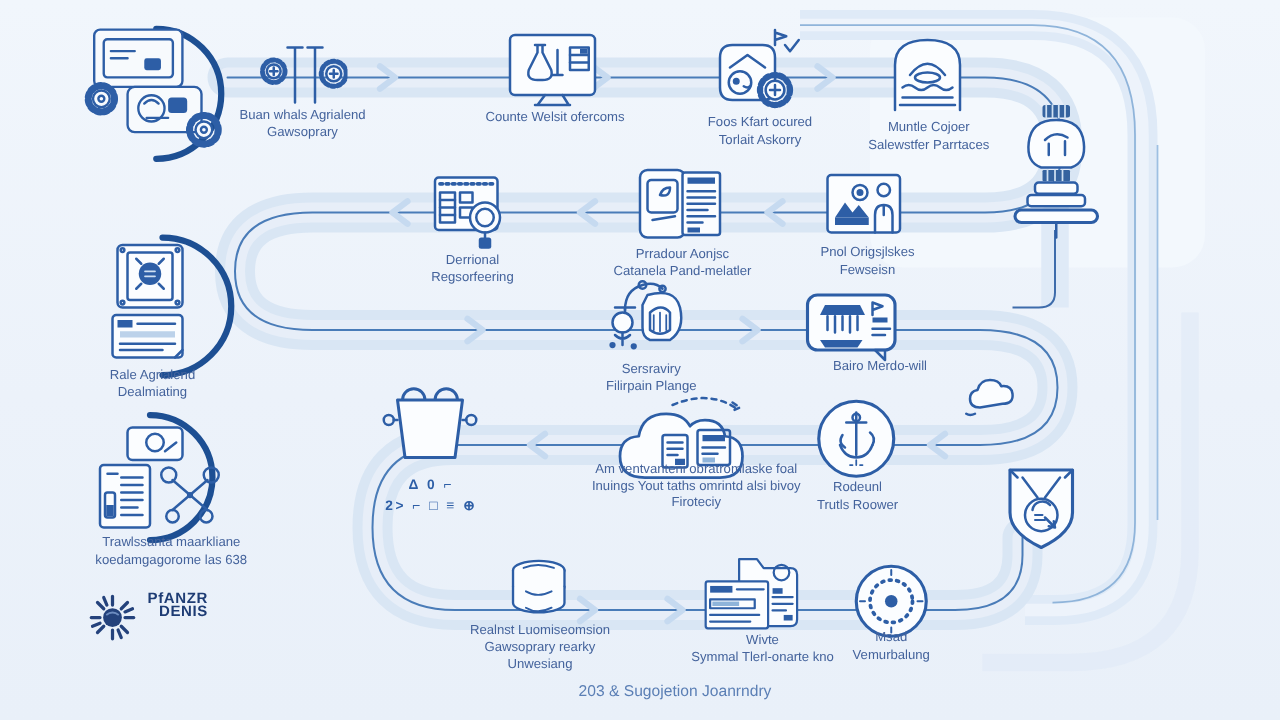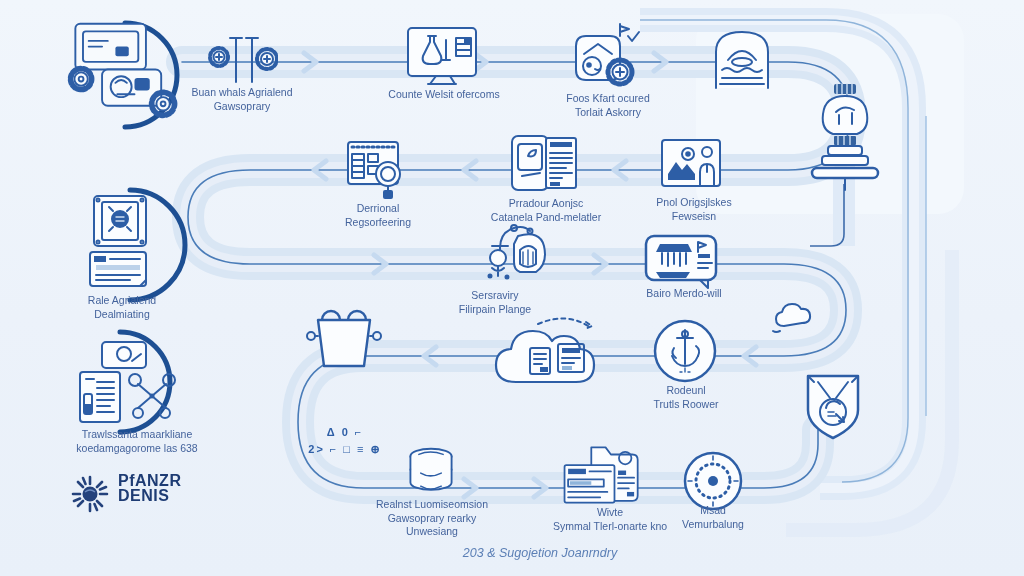--- a/index.html
+++ b/index.html
@@ -16,29 +16,29 @@
   .ic{fill:none;stroke:#2d5ea6;stroke-width:2;stroke-linecap:round;stroke-linejoin:round;}
   .label{
     position:absolute;z-index:3;transform:translateX(-50%);
     text-align:center;white-space:pre-line;
     font-size:10.5px;line-height:1.3;font-weight:500;color:#44639c;
     width:max-content;max-width:240px;
   }
   .glyphs{
     position:absolute;z-index:3;transform:translateX(-50%);
     text-align:center;white-space:pre-line;color:#2d5ea6;
-    font-size:11px;line-height:1.5;letter-spacing:2px;font-weight:600;margin-top:44px;
+    font-size:11px;line-height:1.5;letter-spacing:2px;font-weight:600;
   }
   .logo-text{
     position:absolute;z-index:3;color:#1e3c74;font-weight:800;
-    font-size:16px;line-height:0.95;letter-spacing:0.5px;white-space:pre-line;
+    font-size:12px;line-height:0.95;letter-spacing:0.5px;white-space:pre-line;text-align:right;
   }
   .caption{
     position:absolute;z-index:3;transform:translateX(-50%);
-    font-size:12.5px;color:#5b7fb5;font-weight:500;font-style:italic;
+    font-size:12.5px;color:#5b7fb5;font-weight:500;
   }
 </style>
 </head>
 <body>
 
 <div id="stage">
 
   <svg class="pipes" width="1024" height="576" viewBox="0 0 1024 576">
     <rect x="696" y="14" width="268" height="200" rx="26" fill="#f3f8fd"></rect>
 
@@ -143,20 +143,22 @@
 
   <div class="node icon" style="left:710px;top:26px">
     <svg width="64" height="68" viewBox="0 0 64 68" class="ic">
       <path d="M6 62 V26 Q6 6 32 6 Q58 6 58 26 V62" fill="#fbfdff"></path>
       <path d="M18 34 q14 -18 28 0"></path>
       <ellipse cx="32" cy="36" rx="10" ry="4"></ellipse>
       <path d="M12 44 q5 -4 10 0 q5 4 10 0 q5 -4 10 0 q5 4 10 0"></path>
       <path d="M12 52 h40 M10 58 h44"></path>
     </svg>
   </div>
+  <div class="label" style="left:743px;top:96px">Muntle Cojoer
+Salewstfer Parrtaces</div>
 
   <div class="node icon" style="left:808px;top:80px">
     <svg width="74" height="112" viewBox="0 0 74 112" class="ic">
       <rect x="26" y="4" width="22" height="10" rx="2" fill="#35639f" stroke="none"></rect>
       <path d="M29 4 v10 M34 4 v10 M39 4 v10 M44 4 v10" stroke="#cfe0f2" stroke-width="1.4"></path>
       <path d="M37 16 q20 0 22 18 q2 16 -10 20 h-24 q-12 -4 -10 -20 q2 -18 22 -18 z" fill="#fbfdff"></path>
       <path d="M28 32 q8 -8 18 -2 M31 44 v-9 M44 44 v-11"></path>
       <rect x="26" y="56" width="22" height="9" rx="1" fill="#35639f" stroke="none"></rect>
       <path d="M30 56 v9 M36 56 v9 M42 56 v9" stroke="#cfe0f2" stroke-width="1.4"></path>
       <rect x="20" y="66" width="34" height="9" rx="3" fill="#fbfdff"></rect>
@@ -241,36 +243,36 @@
       <path d="M12 26 h16 M20 26 v8"></path>
       <circle cx="18" cy="38" r="8" fill="#fbfdff"></circle>
       <path d="M12 48 q6 6 12 0 M18 46 v10"></path>
       <circle cx="10" cy="56" r="1.5" fill="#2d5ea6"></circle>
         <circle cx="27" cy="57" r="1.5" fill="#2d5ea6"></circle>
       <path d="M38 16 q22 -6 26 10 q4 18 -8 26 h-16 q-6 -2 -6 -10 v-18 z" fill="#fbfdff"></path>
       <path d="M40 30 q9 -8 16 0 v14 q-8 6 -16 0 z"></path>
       <path d="M43 32 v12 M48 30 v15 M53 32 v12" stroke-width="1.4"></path>
     </svg>
   </div>
-  <div class="label" style="left:495px;top:289px">Sersraviry
+  <div class="label" style="left:521px;top:289px">Sersraviry
 Filirpain Plange</div>
 
   <div class="node icon" style="left:642px;top:230px">
     <svg width="82" height="62" viewBox="0 0 82 62" class="ic">
       <rect x="4" y="6" width="70" height="44" rx="8" fill="#fbfdff" stroke-width="2.5"></rect>
       <path d="M18 14 h28 l4 8 h-36 z" fill="#2d5ea6" stroke="none"></path>
       <path d="M20 23 v11 M26 23 v13 M32 23 v11 M38 23 v13 M44 23 v11"></path>
       <path d="M14 42 h34 l-4 6 h-26 z" fill="#2d5ea6" stroke="none"></path>
       <path d="M56 12 v10 M56 12 l8 3 -8 3"></path>
       <rect x="56" y="24" width="12" height="4" fill="#2d5ea6" stroke="none"></rect>
       <path d="M56 33 h14 M56 38 h10"></path>
       <path d="M58 50 l8 8 v-8 z"></path>
     </svg>
   </div>
-  <div class="label" style="left:684px;top:287px">Bairo Merdo-will</div>
+  <div class="label" style="left:704px;top:287px">Bairo Merdo-will</div>
 
   <div class="node icon" style="left:296px;top:294px">
     <svg width="96" height="92" viewBox="0 0 96 92" class="ic">
       <path d="M26 26 a9 9 0 0 1 18 0 M52 26 a9 9 0 0 1 18 0" stroke-width="2.4"></path>
       <path d="M22 26 h52 l-6 46 h-40 z" fill="#fbfdff" stroke-width="2.4"></path>
       <circle cx="15" cy="42" r="4"></circle>
         <path d="M19 42 h3"></path>
       <circle cx="81" cy="42" r="4"></circle>
         <path d="M74 42 h3"></path>
     </svg>
@@ -284,20 +286,23 @@
       <path d="M38 76 q-20 0 -20 -17 q0 -15 15 -16 q3 -18 22 -18 q14 0 19 10 q4 -5 12 -5 q14 0 16 13 q14 1 14 16 q0 17 -18 17 z" fill="#fbfdff" stroke-width="2.2"></path>
       <rect x="52" y="42" width="20" height="26" rx="2"></rect>
       <path d="M56 48 h12 M56 53 h12 M56 58 h8"></path>
       <rect x="62" y="61" width="8" height="5" fill="#2d5ea6" stroke="none"></rect>
       <rect x="80" y="38" width="26" height="28" rx="2"></rect>
       <rect x="84" y="42" width="18" height="5" fill="#2d5ea6" stroke="none"></rect>
       <path d="M84 52 h18 M84 57 h12"></path>
       <rect x="84" y="60" width="10" height="4" fill="#8fb4da" stroke="none"></rect>
     </svg>
   </div>
+  <div class="label" style="left:557px;top:369px">Am ventvanteni obratromlaske foal
+Inuings Yout taths omrintd alsi bivoy
+Firoteciy</div>
 
   <div class="node icon" style="left:770px;top:298px">
     <svg width="48" height="38" viewBox="0 0 48 38" class="ic">
       <path d="M14 28 q-8 0 -8 -7 q0 -6 6 -7 q2 -8 10 -8 q7 0 9 5 q8 -1 9 6 q1 8 -8 8 z" fill="#fbfdff"></path>
       <path d="M10 33 q-4 2 -7 0"></path>
     </svg>
   </div>
 
   <div class="node icon" style="left:652px;top:318px">
     <svg width="66" height="66" viewBox="0 0 66 66" class="ic">

